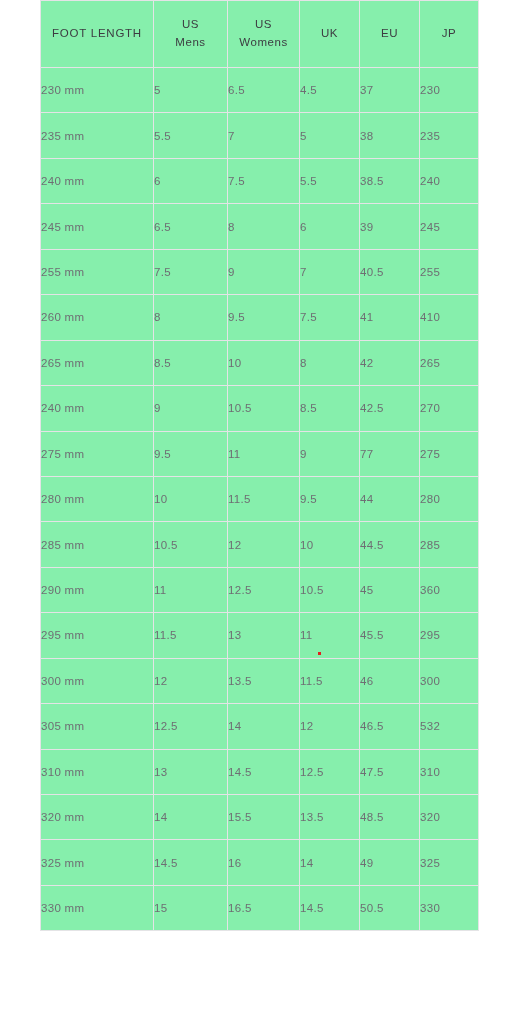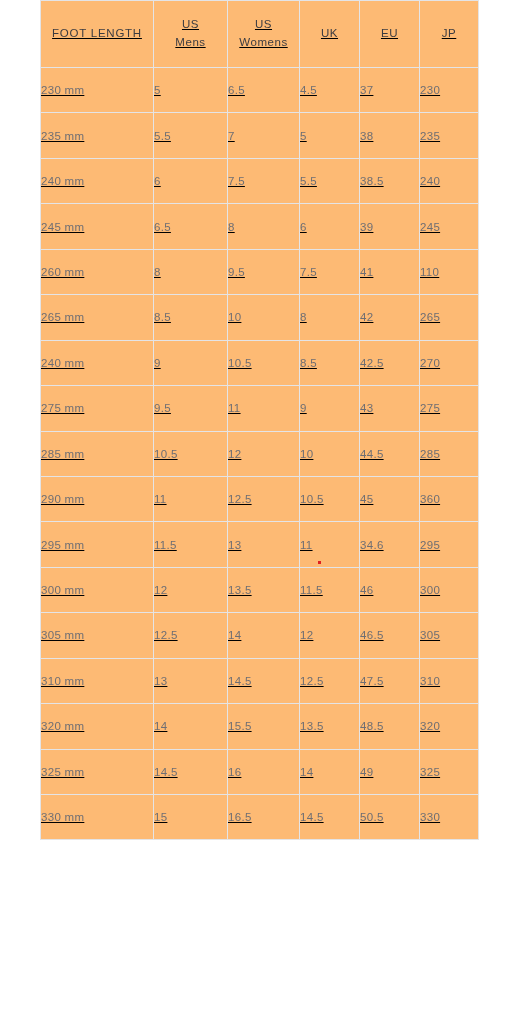--- a/index.html
+++ b/index.html
@@ -19,22 +19,21 @@
     position: absolute;
     left: 40px;
     top: 0px;
     width: 432px;
   }
 
   table.size-chart {
     width: 432px;
     border-collapse: collapse;
     table-layout: fixed;
-    background: #fdba74;
-    text-decoration: underline;
+    background: #86efac;
   }
 
   table.size-chart col.c-foot { width: 113px; }
   table.size-chart col.c-usm  { width: 74px; }
   table.size-chart col.c-usw  { width: 72px; }
   table.size-chart col.c-uk   { width: 60px; }
   table.size-chart col.c-eu   { width: 60px; }
   table.size-chart col.c-jp   { width: 59px; }
 
   table.size-chart th,
@@ -145,26 +144,34 @@
         </tr>
         <tr>
           <td>245 mm</td>
           <td>6.5</td>
           <td>8</td>
           <td>6</td>
           <td>39</td>
           <td>245</td>
         </tr>
         <tr>
+          <td>255 mm</td>
+          <td>7.5</td>
+          <td>9</td>
+          <td>7</td>
+          <td>40.5</td>
+          <td>255</td>
+        </tr>
+        <tr>
           <td>260 mm</td>
           <td>8</td>
           <td>9.5</td>
           <td>7.5</td>
           <td>41</td>
-          <td>110</td>
+          <td>410</td>
         </tr>
         <tr>
           <td>265 mm</td>
           <td>8.5</td>
           <td>10</td>
           <td>8</td>
           <td>42</td>
           <td>265</td>
         </tr>
         <tr>
@@ -173,22 +180,30 @@
           <td>10.5</td>
           <td>8.5</td>
           <td>42.5</td>
           <td>270</td>
         </tr>
         <tr>
           <td>275 mm</td>
           <td>9.5</td>
           <td>11</td>
           <td>9</td>
-          <td>43</td>
+          <td>77</td>
           <td>275</td>
+        </tr>
+        <tr>
+          <td>280 mm</td>
+          <td>10</td>
+          <td>11.5</td>
+          <td>9.5</td>
+          <td>44</td>
+          <td>280</td>
         </tr>
         <tr>
           <td>285 mm</td>
           <td>10.5</td>
           <td>12</td>
           <td>10</td>
           <td>44.5</td>
           <td>285</td>
         </tr>
         <tr>
@@ -197,38 +212,38 @@
           <td>12.5</td>
           <td>10.5</td>
           <td>45</td>
           <td>360</td>
         </tr>
         <tr>
           <td>295 mm</td>
           <td>11.5</td>
           <td>13</td>
           <td>11</td>
-          <td>34.6</td>
+          <td>45.5</td>
           <td>295</td>
         </tr>
         <tr>
           <td>300 mm</td>
           <td>12</td>
           <td>13.5</td>
           <td><span class="marker-dot"></span>11.5</td>
           <td>46</td>
           <td>300</td>
         </tr>
         <tr>
           <td>305 mm</td>
           <td>12.5</td>
           <td>14</td>
           <td>12</td>
           <td>46.5</td>
-          <td>305</td>
+          <td>532</td>
         </tr>
         <tr>
           <td>310 mm</td>
           <td>13</td>
           <td>14.5</td>
           <td>12.5</td>
           <td>47.5</td>
           <td>310</td>
         </tr>
         <tr>

